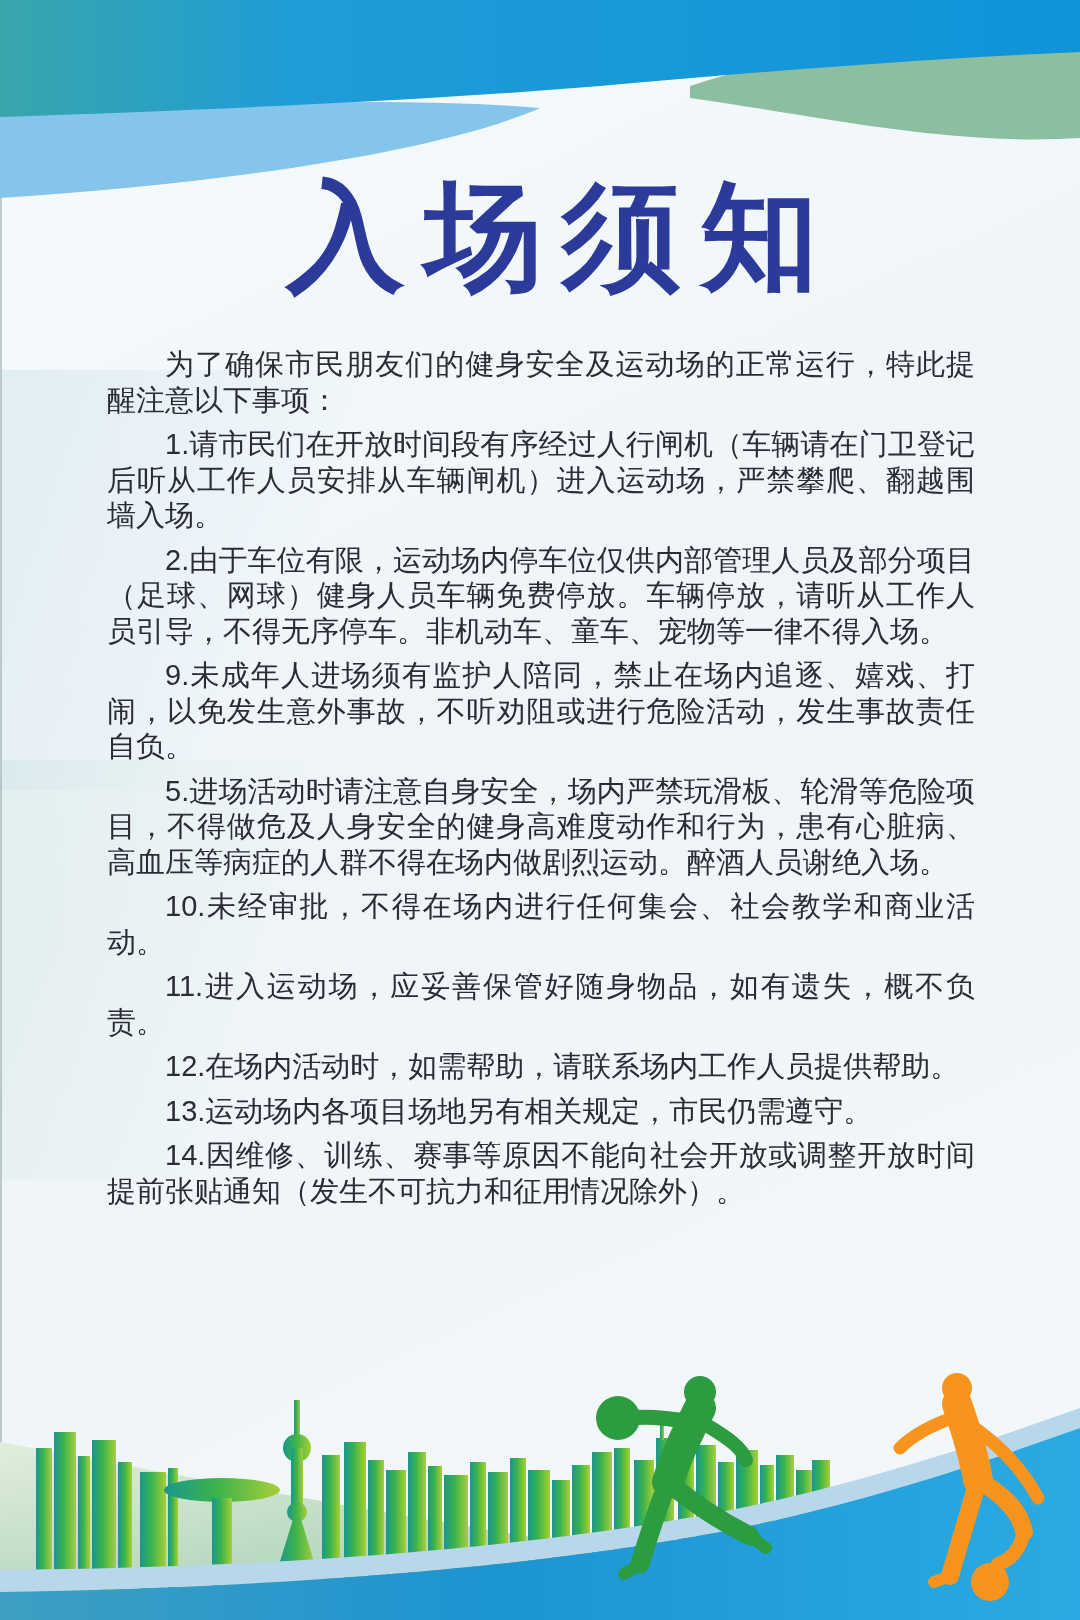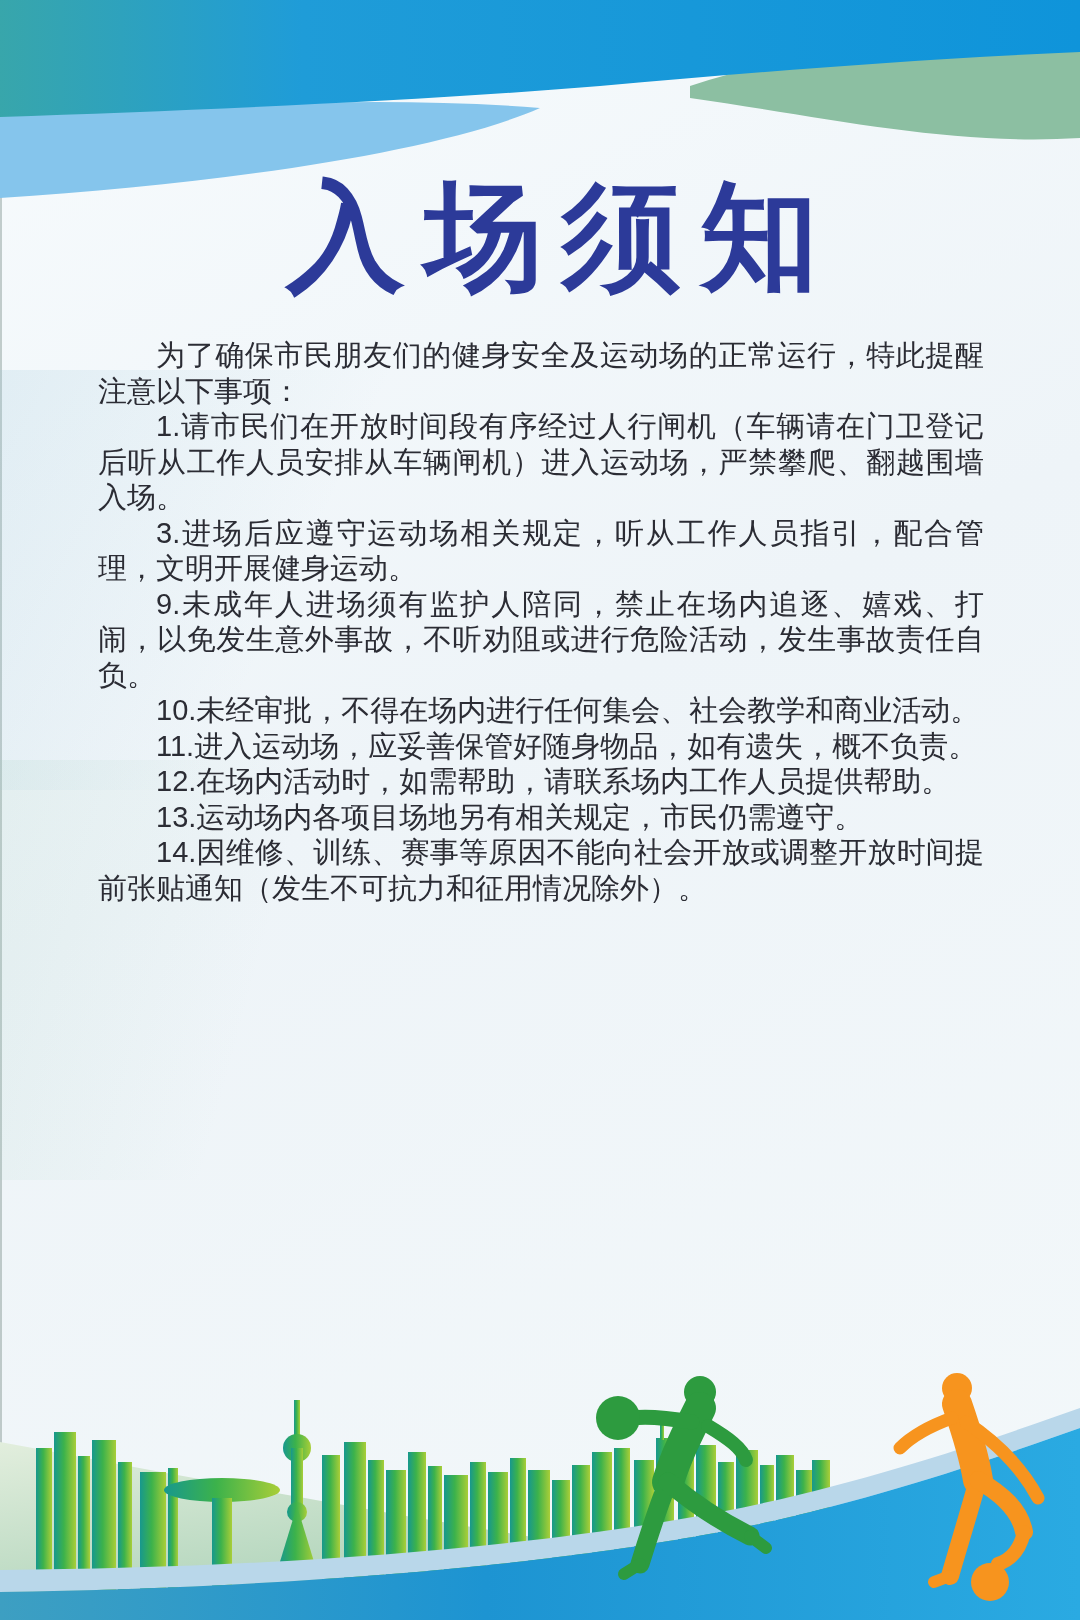--- a/index.html
+++ b/index.html
@@ -22,21 +22,21 @@
   .page-title{
     position:absolute;top:172px;left:0;width:100%;margin:0;
     text-align:center;font-size:118px;line-height:1.1;font-weight:900;
     color:#2c3a99;letter-spacing:20px;text-indent:20px;
   }
   .content{
     position:absolute;top:338px;left:98px;width:886px;
     font-size:29px;line-height:35.5px;color:#2b2c34;font-weight:500;
     text-align:justify;text-align-last:left;
   }
-  .content p{margin:0;text-indent:2em;}
+  .content p{margin:9px;text-indent:2em;}
 </style>
 </head>
 <body>
 
 <div class="poster">
 
   <svg class="top-decor" viewBox="0 0 1080 300" preserveAspectRatio="none">
     <defs>
       <linearGradient id="gTop" x1="0" y1="0" x2="1" y2="0">
         <stop offset="0" stop-color="#38a6ab"></stop>
@@ -50,22 +50,23 @@
   </svg>
 
   <div class="swash1"></div>
   <div class="swash2"></div>
 
   <h1 class="page-title">入场须知</h1>
 
   <div class="content">
     <p>为了确保市民朋友们的健身安全及运动场的正常运行，特此提醒注意以下事项：</p>
     <p>1.请市民们在开放时间段有序经过人行闸机（车辆请在门卫登记后听从工作人员安排从车辆闸机）进入运动场，严禁攀爬、翻越围墙入场。</p>
-    <p>3.进场后应遵守运动场相关规定，听从工作人员指引，配合管理，文明开展健身运动。</p>
+    <p>2.由于车位有限，运动场内停车位仅供内部管理人员及部分项目（足球、网球）健身人员车辆免费停放。车辆停放，请听从工作人员引导，不得无序停车。非机动车、童车、宠物等一律不得入场。</p>
     <p>9.未成年人进场须有监护人陪同，禁止在场内追逐、嬉戏、打闹，以免发生意外事故，不听劝阻或进行危险活动，发生事故责任自负。</p>
+    <p>5.进场活动时请注意自身安全，场内严禁玩滑板、轮滑等危险项目，不得做危及人身安全的健身高难度动作和行为，患有心脏病、高血压等病症的人群不得在场内做剧烈运动。醉酒人员谢绝入场。</p>
     <p>10.未经审批，不得在场内进行任何集会、社会教学和商业活动。</p>
     <p>11.进入运动场，应妥善保管好随身物品，如有遗失，概不负责。</p>
     <p>12.在场内活动时，如需帮助，请联系场内工作人员提供帮助。</p>
     <p>13.运动场内各项目场地另有相关规定，市民仍需遵守。</p>
     <p>14.因维修、训练、赛事等原因不能向社会开放或调整开放时间提前张贴通知（发生不可抗力和征用情况除外）。</p>
   </div>
 
   <svg class="bottom-decor" viewBox="0 0 1080 300" preserveAspectRatio="none">
     <defs>
       <linearGradient id="gSwoosh" x1="0" y1="0" x2="0.9" y2="1">

